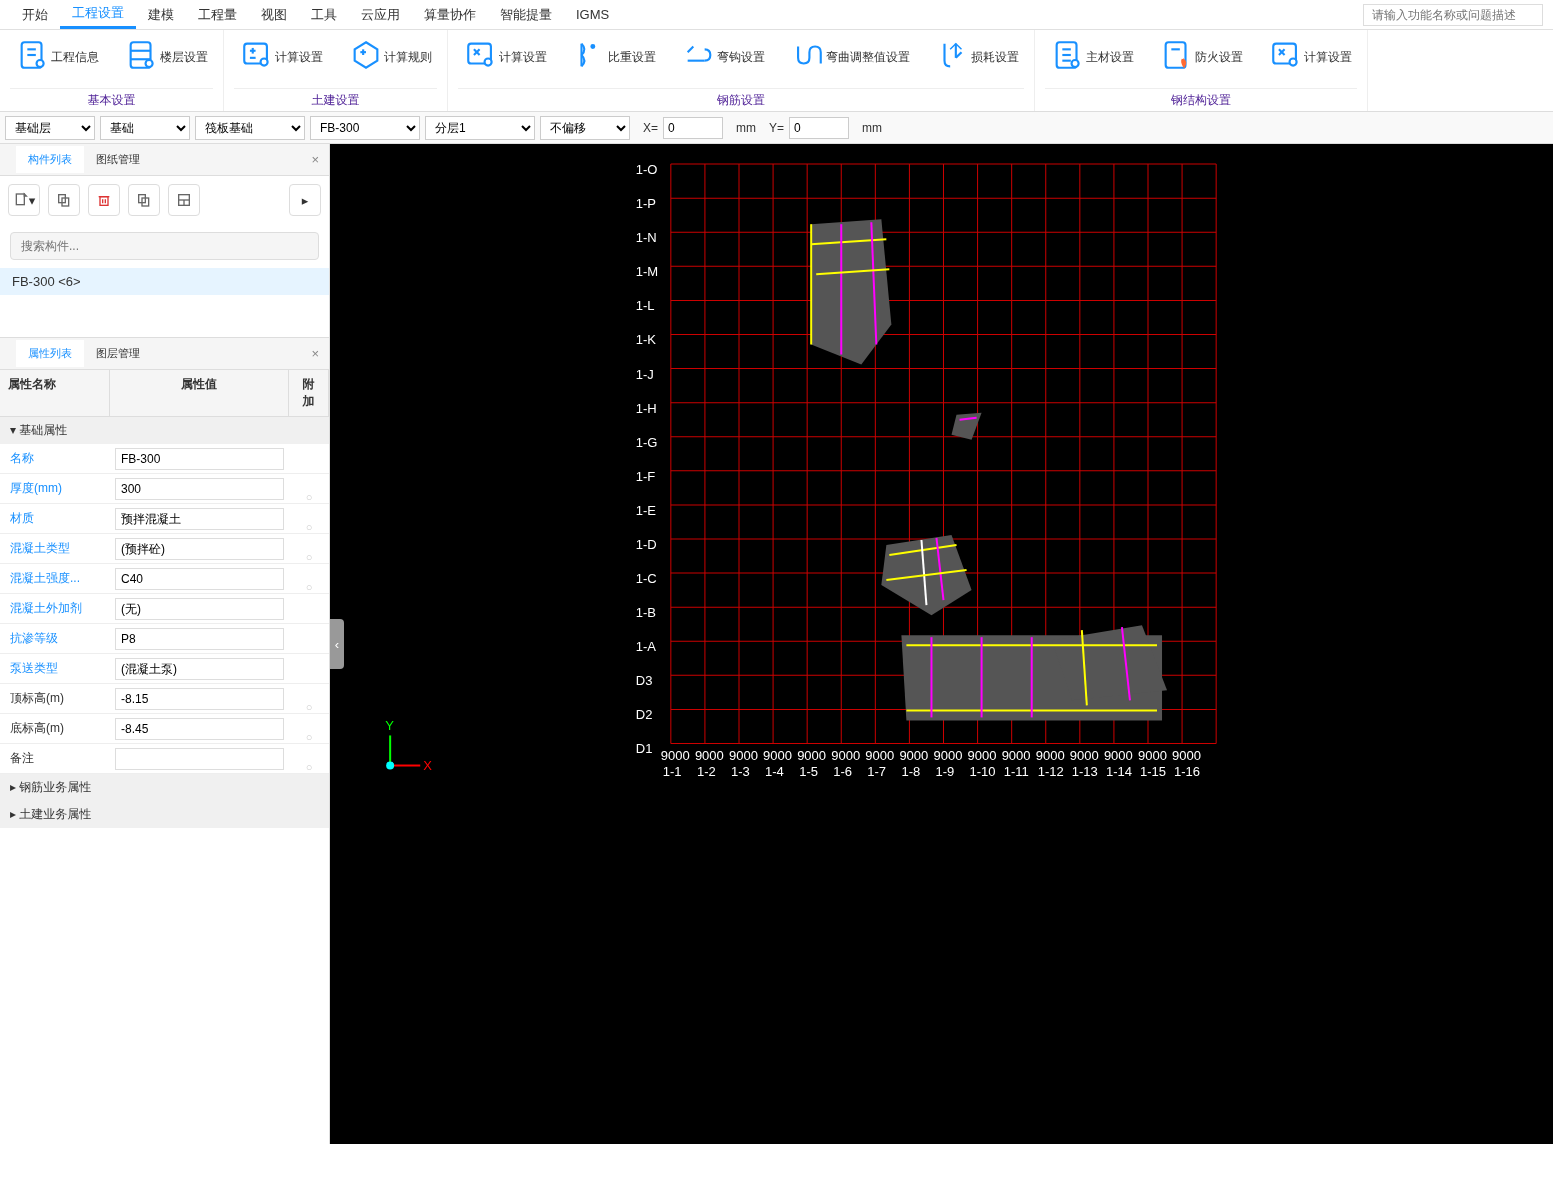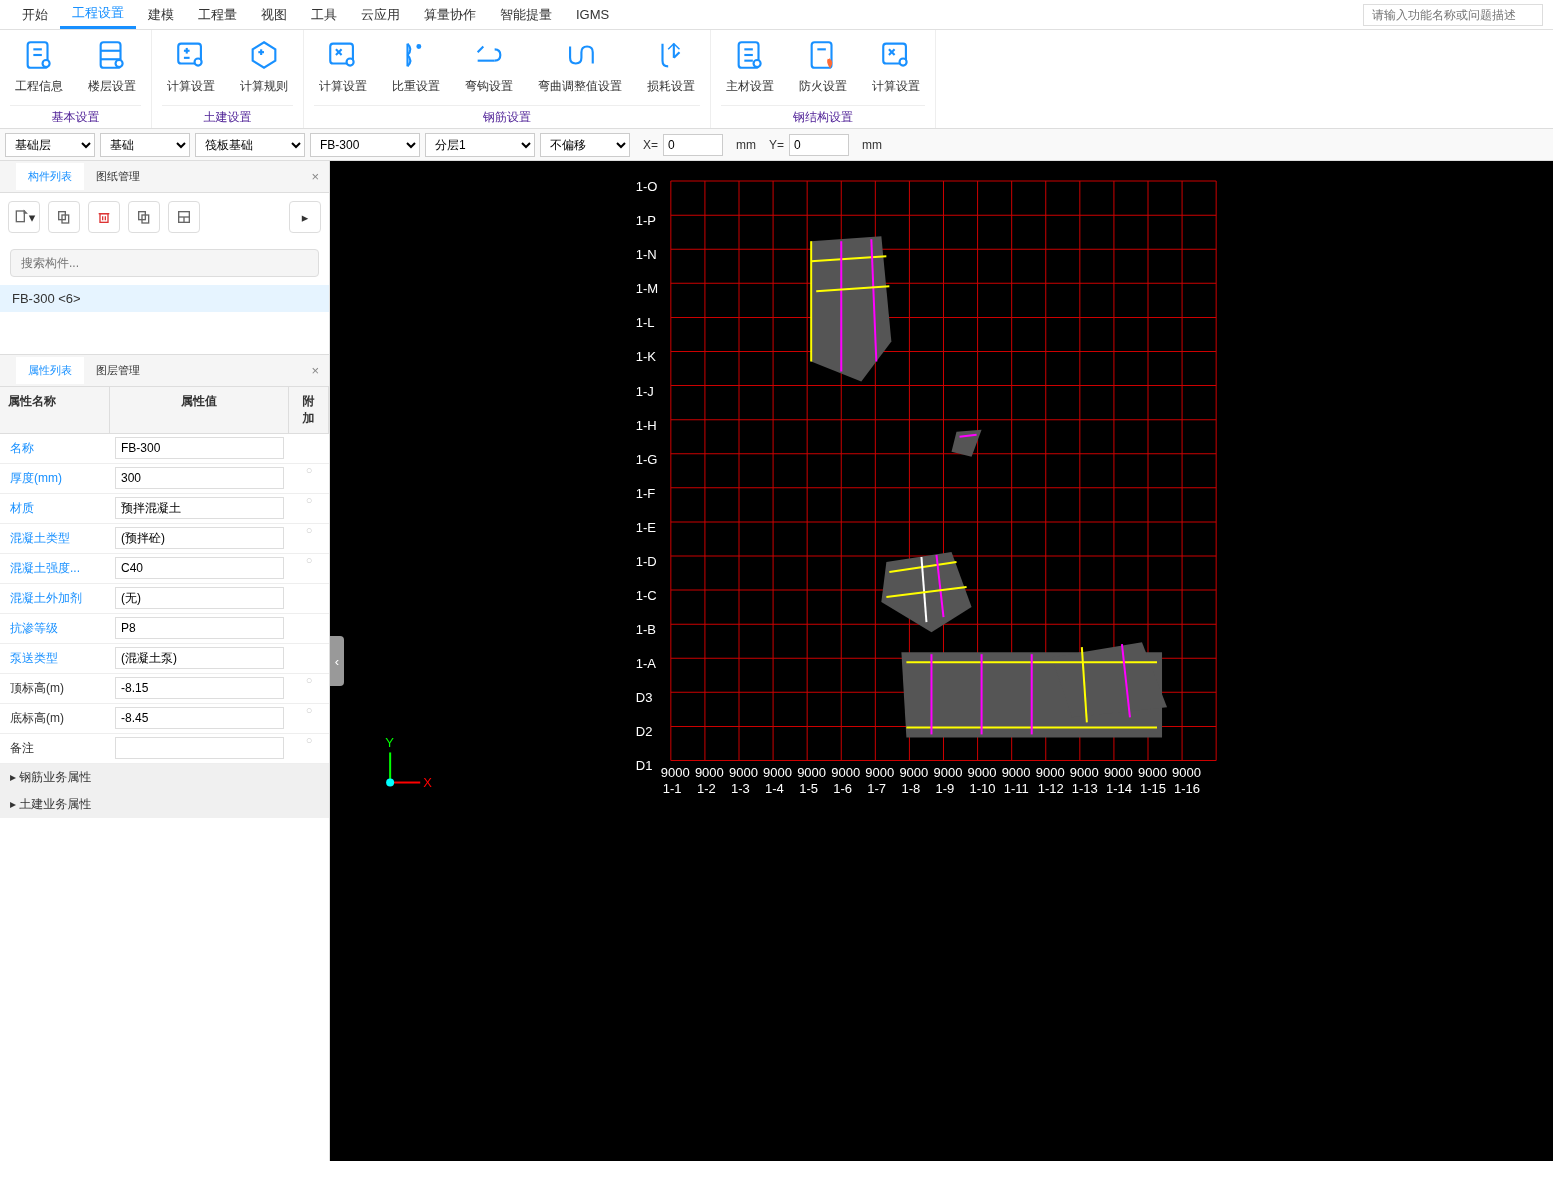--- a/index.html
+++ b/index.html
@@ -7,21 +7,21 @@
 
 .menubar { display: flex; align-items: center; height: 30px; border-bottom: 1px solid #e0e0e0; padding: 0 10px; }
 .menubar-item { padding: 4px 12px; cursor: pointer; }
 .menubar-item.active { color: #1890ff; border-bottom: 3px solid #1890ff; }
 .search-box { margin-left: auto; }
 .search-box input { border: 1px solid #ddd; padding: 3px 8px; width: 180px; font-size: 12px; }
 
 .ribbon { display: flex; border-bottom: 1px solid #ddd; background: #fff; }
 .ribbon-group { border-right: 1px solid #eee; padding: 5px 10px 2px; text-align: center; }
 .ribbon-buttons { display: flex; gap: 15px; justify-content: center; }
-.ribbon-btn { display: flex; flex-direction: column; align-items: center; cursor: pointer; padding: 2px 5px; }
+.ribbon-btn { display: flex; flex-direction: row; align-items: center; cursor: pointer; padding: 2px 5px; }
 .ribbon-icon { width: 36px; height: 36px; display: flex; align-items: center; justify-content: center; margin-bottom: 5px; }
 .ribbon-label { font-size: 12px; white-space: nowrap; }
 .ribbon-group-title { font-size: 12px; color: #4c1d95; margin-top: 8px; border-top: 1px solid #eee; padding-top: 3px; }
 
 .context-bar { display: flex; align-items: center; height: 32px; border-bottom: 1px solid #ddd; background: #f9f9f9; padding: 0 5px; gap: 5px; }
 .context-select { border: 1px solid #ccc; padding: 3px 5px; background: #fff; min-width: 90px; height: 24px; font-size: 12px; }
 .context-select.wide { min-width: 110px; }
 .coord-label { font-size: 12px; margin-left: 8px; }
 .coord-input { width: 60px; border: 1px solid #ccc; padding: 2px 4px; height: 22px; font-size: 12px; }
 
@@ -45,21 +45,21 @@
 .component-item { padding: 6px 12px; cursor: pointer; font-size: 13px; }
 .component-item.selected { background: #e6f4ff; }
 
 .properties { flex: 1; overflow: auto; border-top: 1px solid #ddd; margin-top: 42px; }
 .prop-header { display: flex; background: #f5f5f5; border-bottom: 1px solid #ddd; font-size: 12px; font-weight: bold; }
 .prop-header > div { padding: 6px 8px; border-right: 1px solid #ddd; }
 .prop-col-name { width: 110px; }
 .prop-col-value { flex: 1; text-align: center; }
 .prop-col-extra { width: 40px; text-align: center; }
 .prop-section { background: #f0f0f0; padding: 5px 10px; font-size: 12px; cursor: pointer; }
-.prop-row { display: flex; border-bottom: 1px solid #eee; align-items: flex-start; }
+.prop-row { display: flex; border-bottom: 1px solid #eee; align-items: flex-end; }
 .prop-name { width: 110px; padding: 6px 10px; font-size: 12px; color: #1890ff; }
 .prop-name.black { color: #333; }
 .prop-value { flex: 1; padding: 3px 5px; }
 .prop-value input { width: 100%; border: 1px solid #ddd; padding: 3px 5px; font-size: 12px; }
 .prop-extra { width: 40px; text-align: center; color: #ccc; font-size: 11px; }
 
 .canvas-area { flex: 1; background: #000; position: relative; overflow: hidden; }
 .canvas-content { position: absolute; inset: 0; }
 .collapse-handle { position: absolute; left: 0; top: 50%; width: 14px; height: 50px; background: #999; border-radius: 0 4px 4px 0; cursor: pointer; transform: translateY(-50%); display:flex; align-items:center; justify-content:center; color:#fff; }
 
@@ -318,20 +318,21 @@
         <div class="panel-handle"></div>
         <div class="panel-tab active">属性列表</div>
         <div class="panel-tab">图层管理</div>
         <div class="panel-close">×</div>
       </div>
       <div class="prop-header">
         <div class="prop-col-name">属性名称</div>
         <div class="prop-col-value">属性值</div>
         <div class="prop-col-extra">附加</div>
       </div>
+      <div class="prop-section">▾ <span>基础属性</span></div>
       <div id="prop-rows">
           <div class="prop-row">
             <div class="prop-name ">名称</div>
     <div class="prop-value"><input value="FB-300" style=""></div>
     <div class="prop-extra"></div>
           </div>
           <div class="prop-row">
             <div class="prop-name ">厚度(mm)</div>
     <div class="prop-value"><input value="300" style=""></div>
     <div class="prop-extra">○</div>

